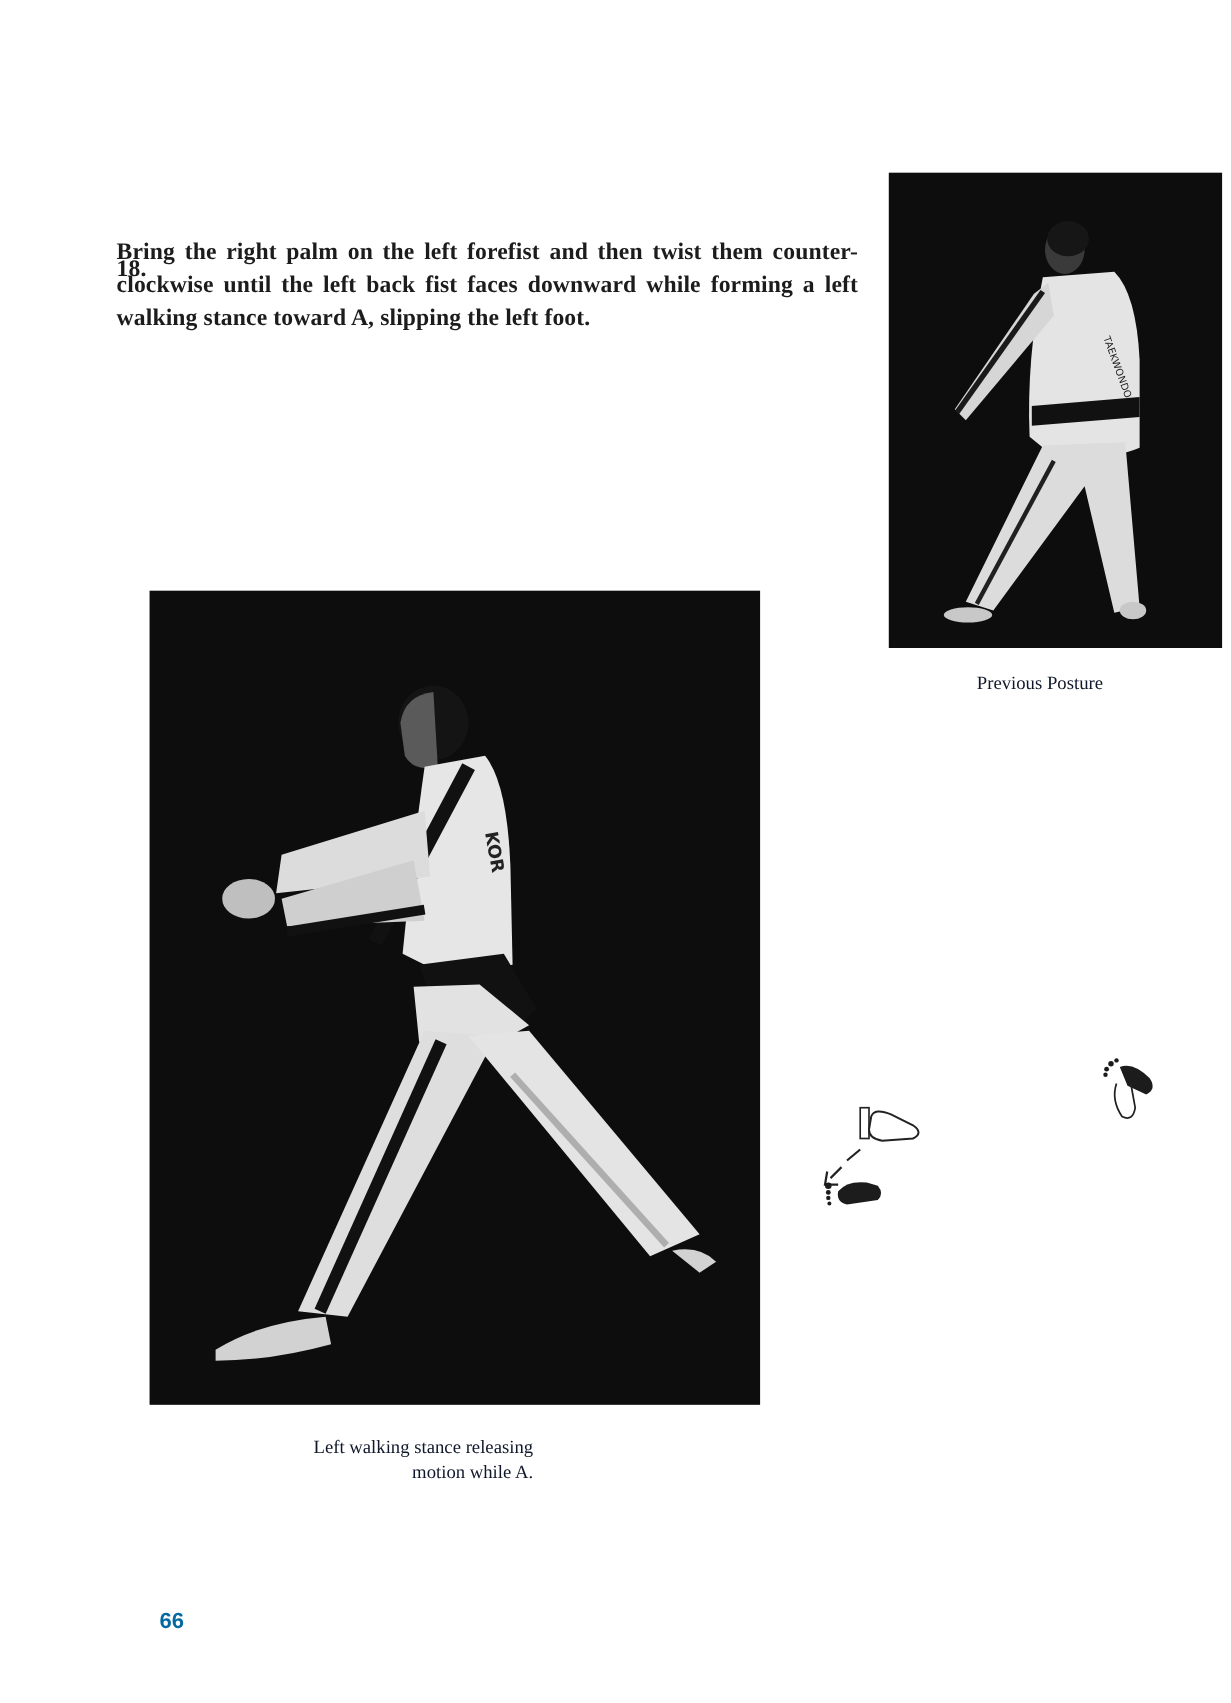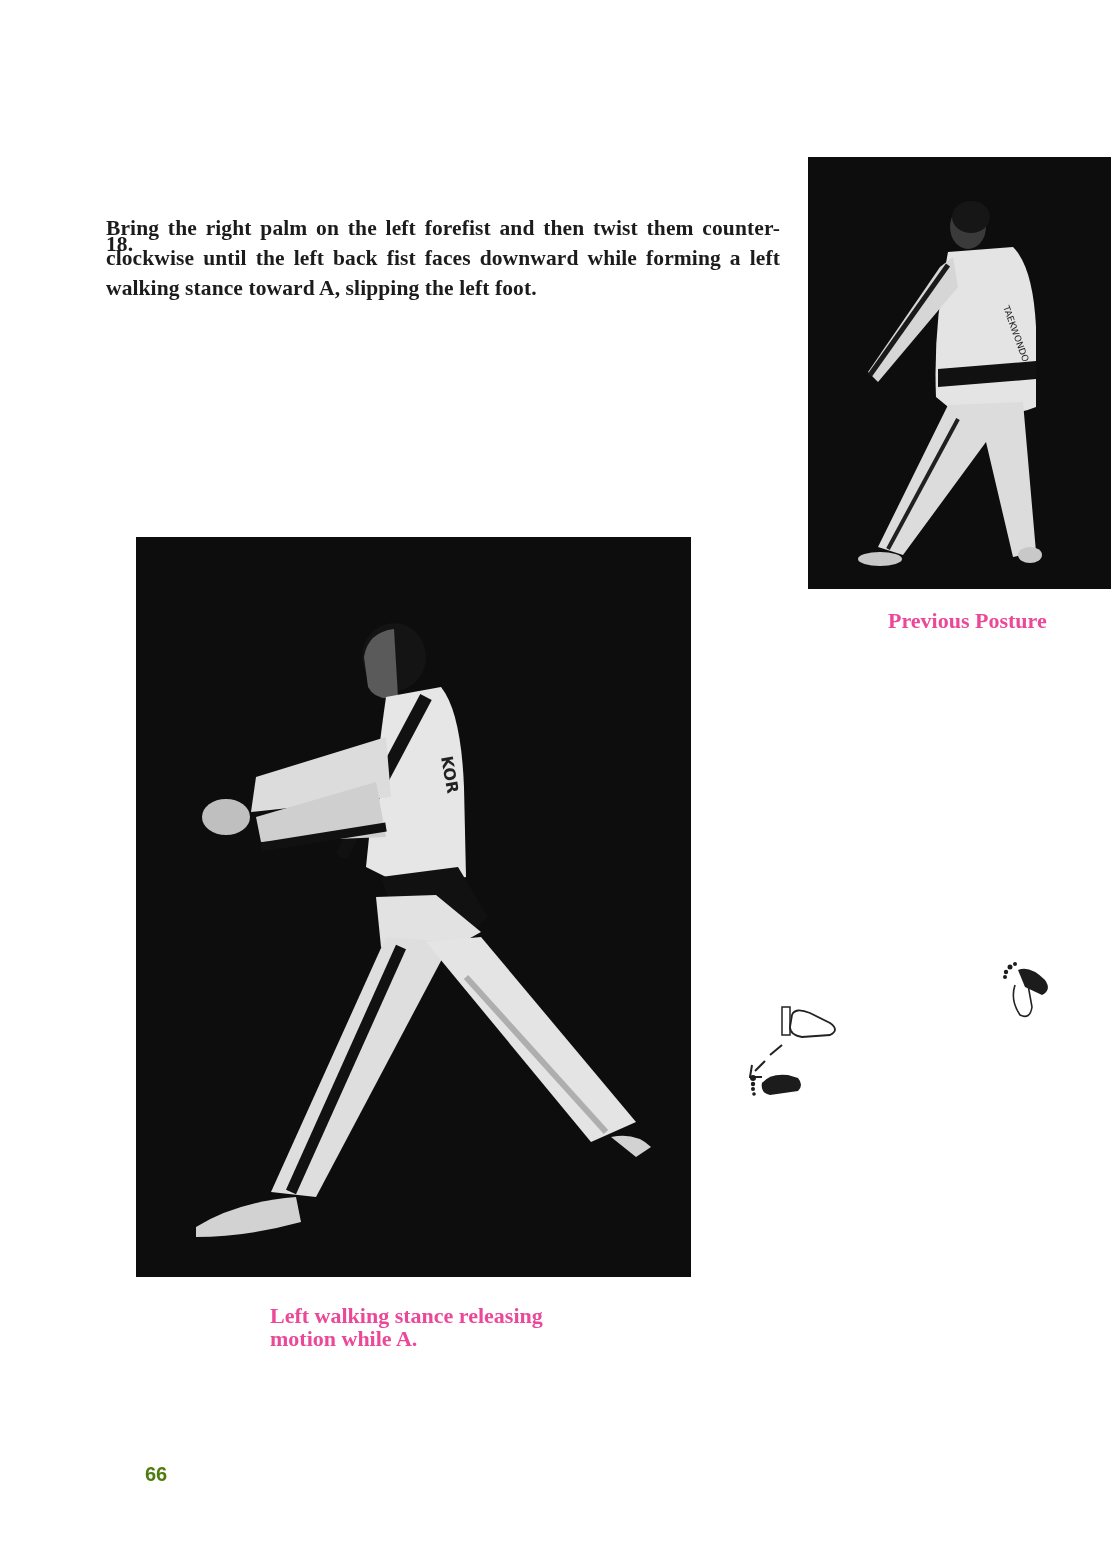--- a/index.html
+++ b/index.html
@@ -26,32 +26,32 @@
   .photo {
     position: absolute;
     background: #0d0d0d;
     overflow: hidden;
   }
   .photo svg { display: block; width: 100%; height: 100%; }
   #photo-main { left: 136px; top: 537px; width: 555px; height: 740px; }
   #photo-prev { left: 808px; top: 157px; width: 303px; height: 432px; }
   .caption {
     position: absolute;
-    font-size: 22px;
-    font-weight: bold;
+    font-size: 17px;
+    font-weight: normal;
     line-height: 23px;
-    color: #ec4899;
+    color: #0f172a;
   }
   #caption-prev { left: 888px; top: 609px; }
-  #caption-main { left: 270px; top: 1304px; }
+  #caption-main { left: 285px; top: 1304px; text-align: right; }
   #footprints { position: absolute; left: 740px; top: 945px; width: 320px; height: 160px; }
   #page-number {
     position: absolute; left: 145px; top: 1463px;
     font-family: "Liberation Sans", "DejaVu Sans", sans-serif;
-    font-weight: bold; font-size: 20px; color: #4d7c0f;
+    font-weight: bold; font-size: 20px; color: #0369a1;
   }
 </style>
 </head>
 <body>
 
 <div class="step">
   <span class="num">18.</span>
   <div class="body">
     <p>Bring the right palm on the left forefist and then twist them counter-clockwise until the left back fist faces downward while forming a left walking stance toward A, slipping the left foot.</p>
   </div>

